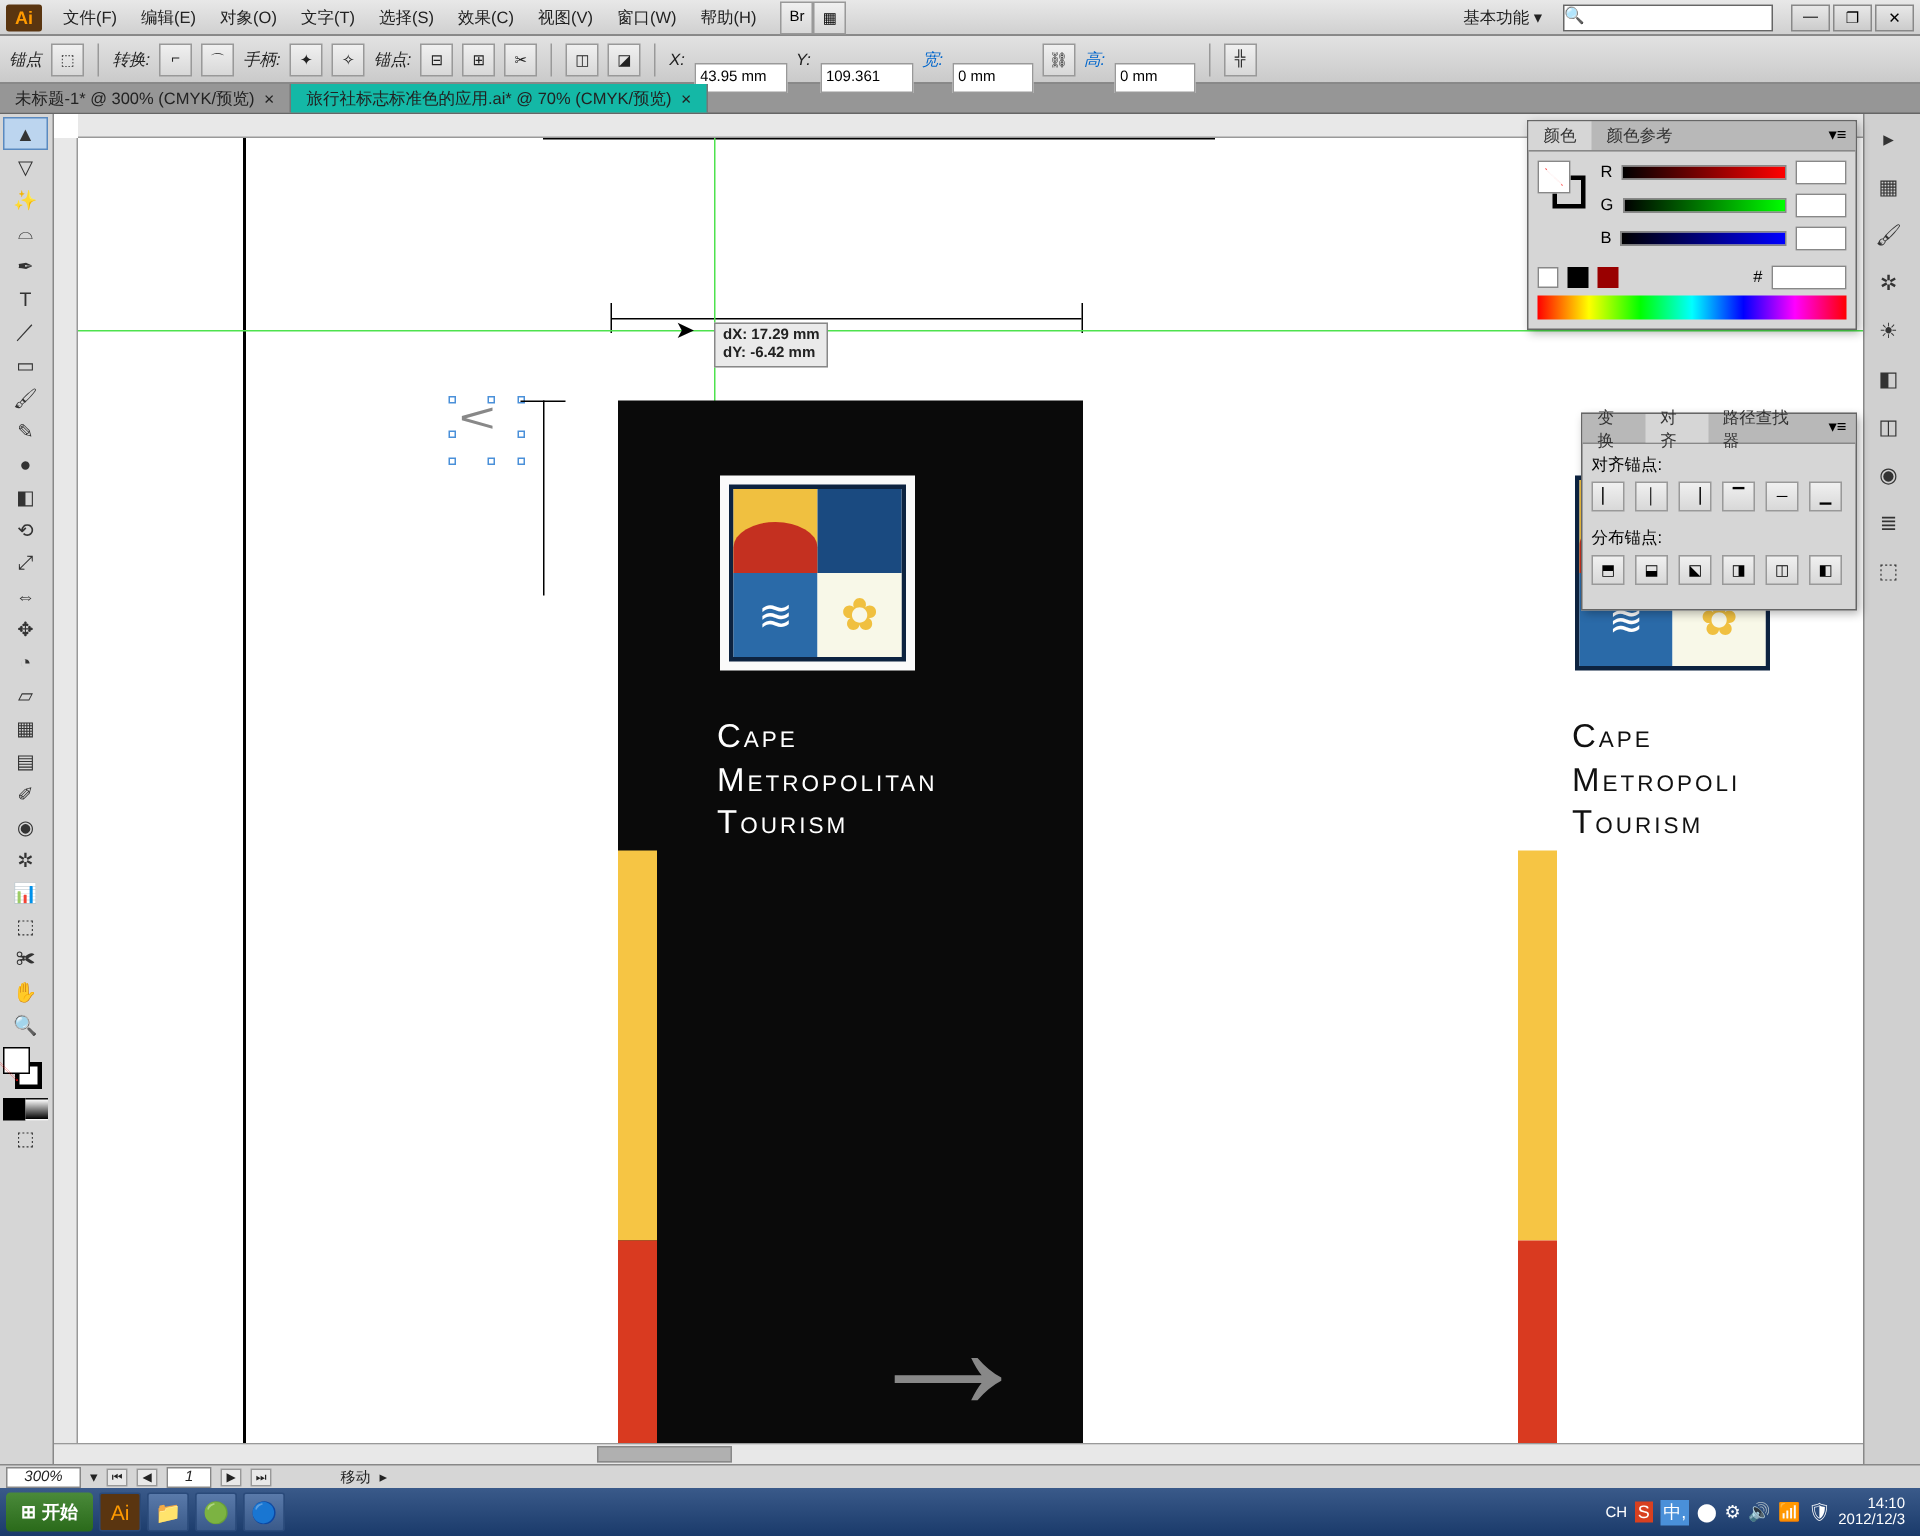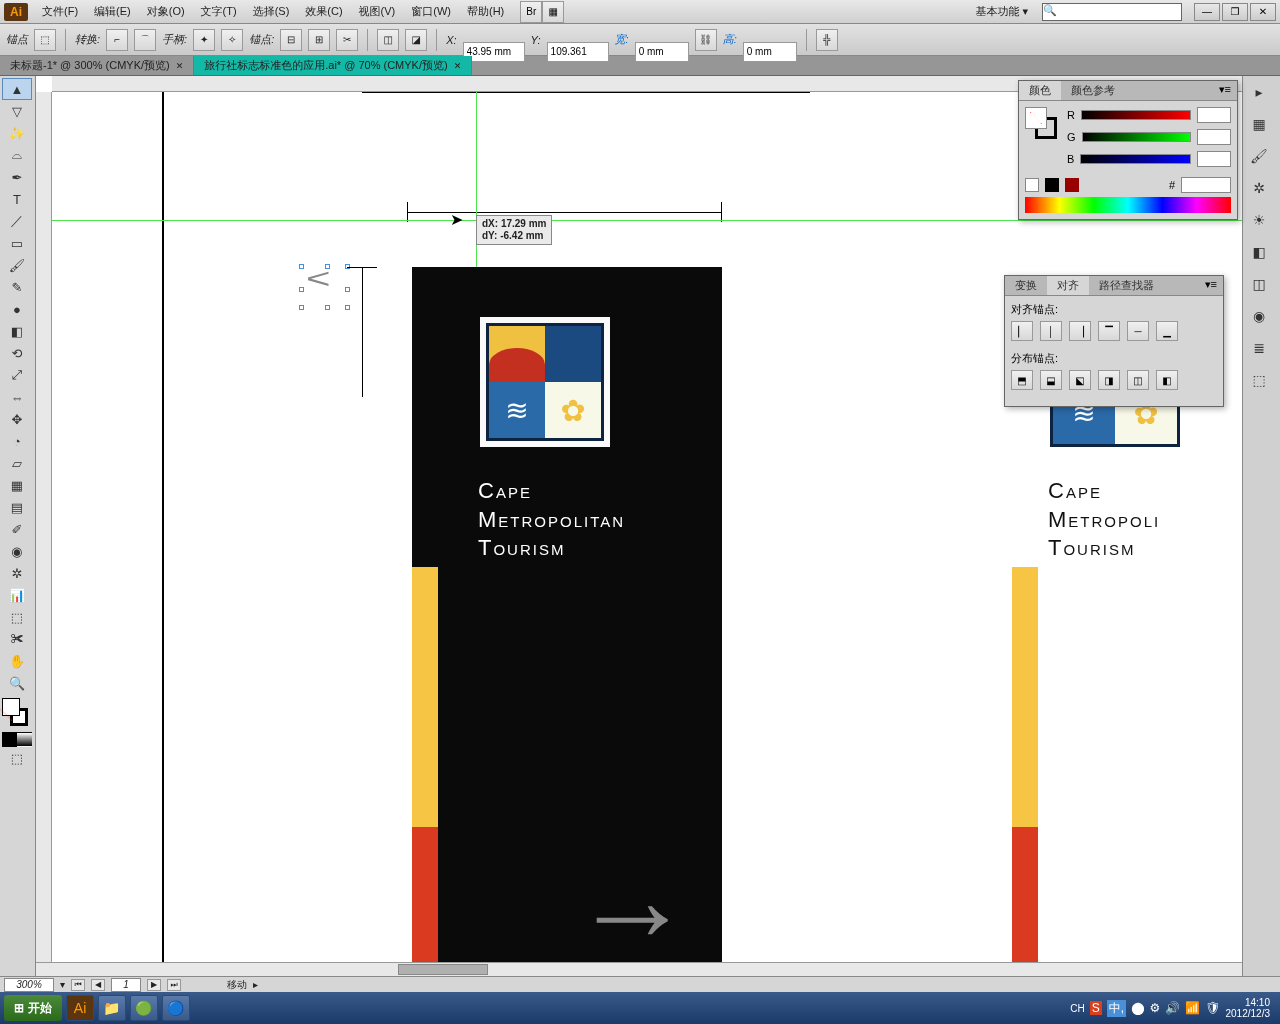--- a/index.html
+++ b/index.html
@@ -344,21 +344,21 @@
       <div style="width:14px;height:14px;background:#fff;border:1px solid #888"></div>
       <div style="width:14px;height:14px;background:#000"></div>
       <div style="width:14px;height:14px;background:#900"></div>
       <span style="margin-left:auto">#</span>
       <div class="val-box" style="width:50px"></div>
     </div>
     <div class="spectrum"></div>
   </div>
 </div>
 
-<div class="floating-panel" style="right:56px; top:275px; width:220px;">
+<div class="floating-panel" style="right:42px; top:275px; width:184px;">
   <div class="panel-tabs">
     <div class="panel-tab">变换</div>
     <div class="panel-tab active">对齐</div>
     <div class="panel-tab">路径查找器</div>
     <div style="margin-left:auto; padding:2px 6px">▾≡</div>
   </div>
   <div class="panel-body">
     <div>对齐锚点:</div>
     <div class="align-grid">
       <div class="align-btn">▏</div>

